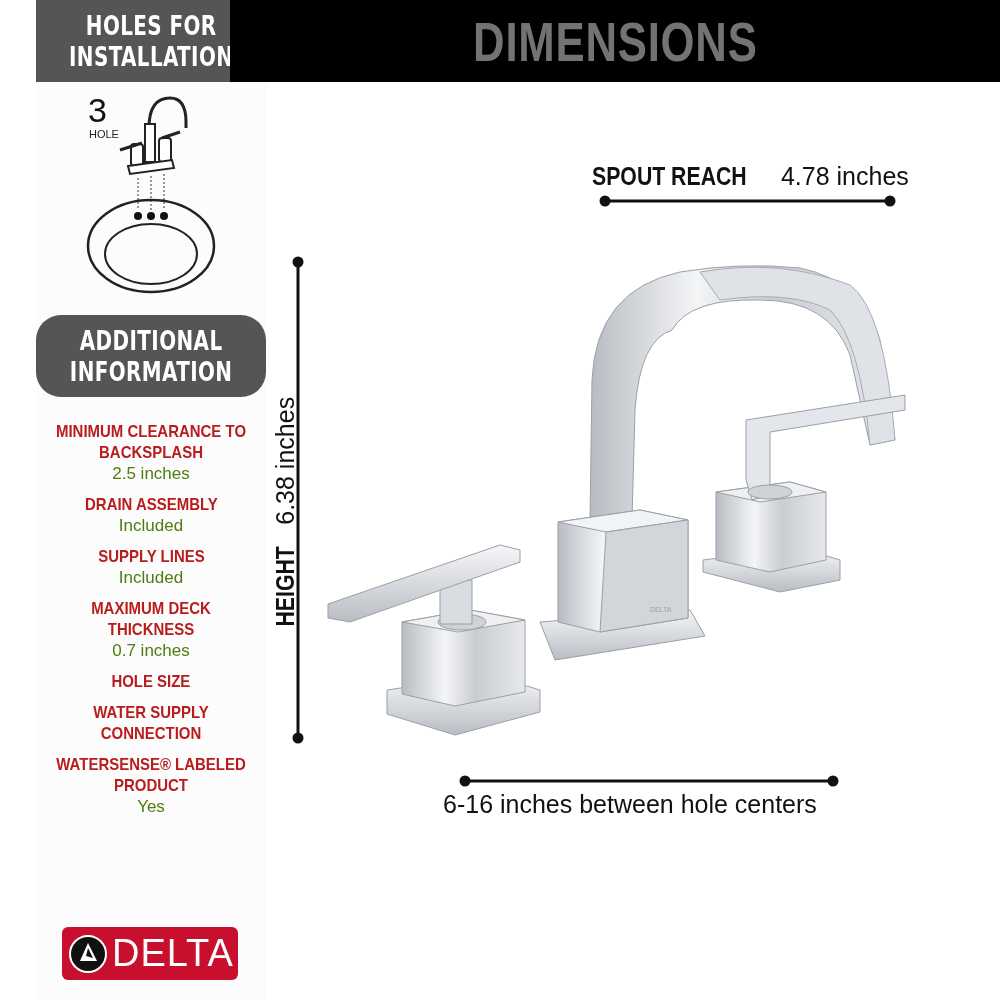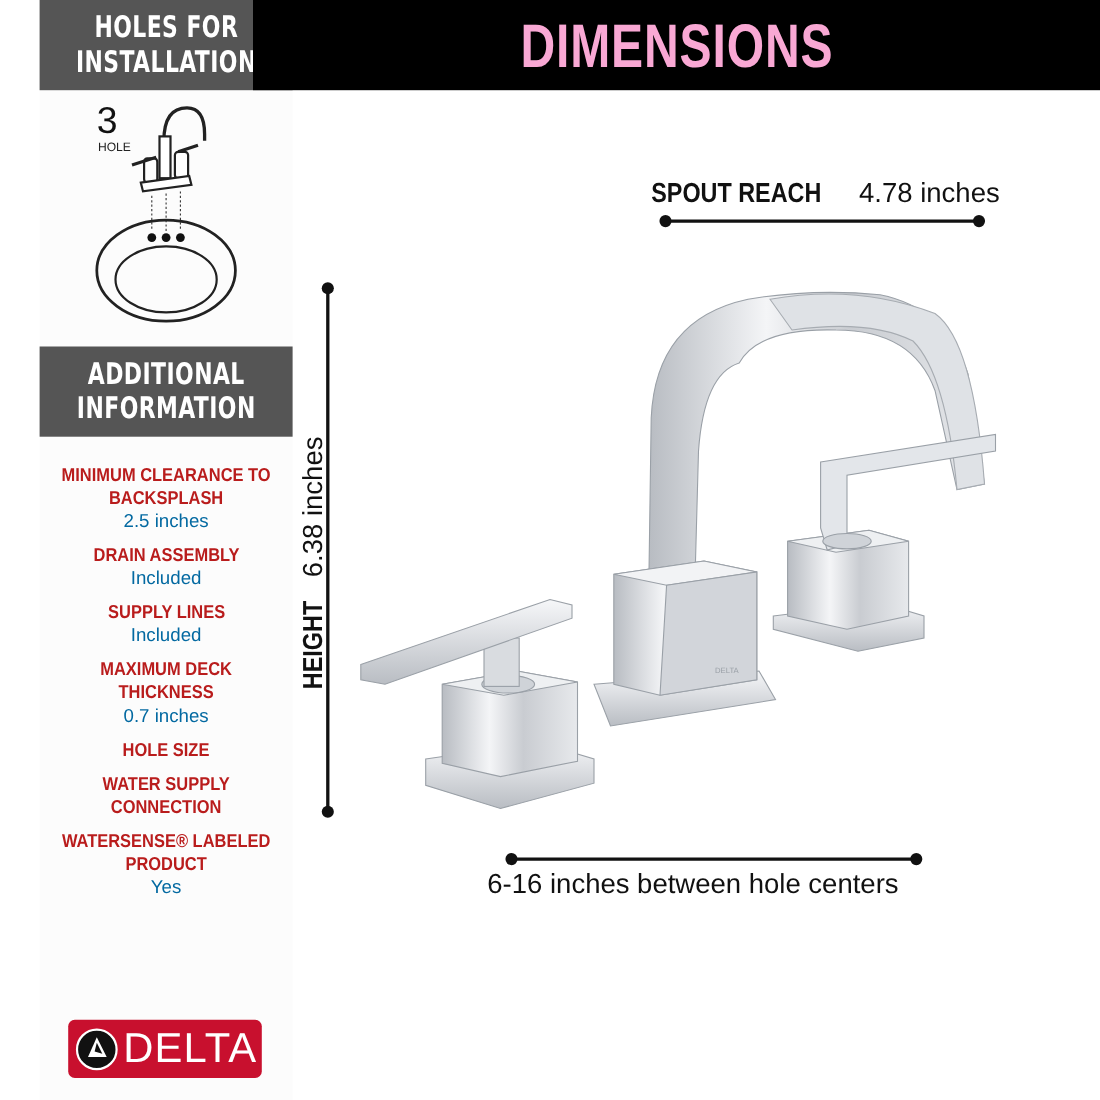--- a/index.html
+++ b/index.html
@@ -6,33 +6,33 @@
   body { width:1000px; height:1000px; position:relative; background:#ffffff; overflow:hidden;
          font-family:"Liberation Sans", "DejaVu Sans", sans-serif; color:#111; }
   .sidebar { position:absolute; left:0; top:0; width:230px; height:1000px; background:#fcfcfc;margin-left:36px; }
   .hdr-gray { position:absolute; left:0; width:230px; background:#555555; color:#fff;
               font-family:"DejaVu Sans Condensed","Liberation Sans Narrow","Liberation Sans",sans-serif;
               font-weight:bold; font-size:27px; line-height:31px; text-align:center;
               display:flex; align-items:center; justify-content:center; letter-spacing:0.5px;
               transform-origin:center; }
   .hdr-gray span { display:block; transform:scaleX(0.82); }
   #hdr-holes { top:0; height:82px; }
-  #hdr-add { top:315px; height:82px; }
+  #hdr-add { top:315px; height:82px;border-radius:25px; }
   .hdr-black { position:absolute; left:230px; top:0; width:770px; height:82px; background:#000;
-               color:#f9a8d4; font-weight:bold; font-size:56px; display:flex; align-items:center;
+               color:#737373; font-weight:bold; font-size:56px; display:flex; align-items:center;
                justify-content:center; }
   .hdr-black span { display:block; transform:scaleX(0.78); letter-spacing:1px; }
   .hole-illus { position:absolute; left:0; top:82px; width:230px; height:225px; }
   .hole-num { position:absolute; left:52px; top:93px; font-size:34px; line-height:34px; color:#111; }
   .hole-lbl { position:absolute; left:53px; top:128px; font-size:11px; color:#222; }
   .info-list { position:absolute; left:0; top:421px; width:230px; text-align:center; }
   .info-item { margin-bottom:10px; }
   .info-title { font-weight:bold; font-size:17px; line-height:21px; color:#b91c1c; }
   .info-title span { display:inline-block; transform:scaleX(0.88); }
-  .info-val { font-size:17px; line-height:21px; color:#0369a1; }
+  .info-val { font-size:17px; line-height:21px; color:#4d7c0f; }
   .logo { position:absolute; left:26px; top:927px; width:176px; height:53px; background:#c8102e;
           border-radius:6px; display:flex; align-items:center; }
   .logo-text { color:#fff; font-size:38px; margin-left:4px; letter-spacing:1px; line-height:53px; }
   .dim-label { position:absolute; font-size:25px; color:#111; white-space:nowrap; }
   .dim-label b { font-weight:bold; }
   .dim-label b span { display:inline-block; transform:scaleX(0.85); transform-origin:left; }
   #spout-label { left:592px; top:162px; }
   #height-label { left:150px; top:497px; transform:rotate(-90deg); transform-origin:center; width:270px; text-align:center; }
   #holes-label { left:443px; top:790px; }
   .dim-line { position:absolute; }

